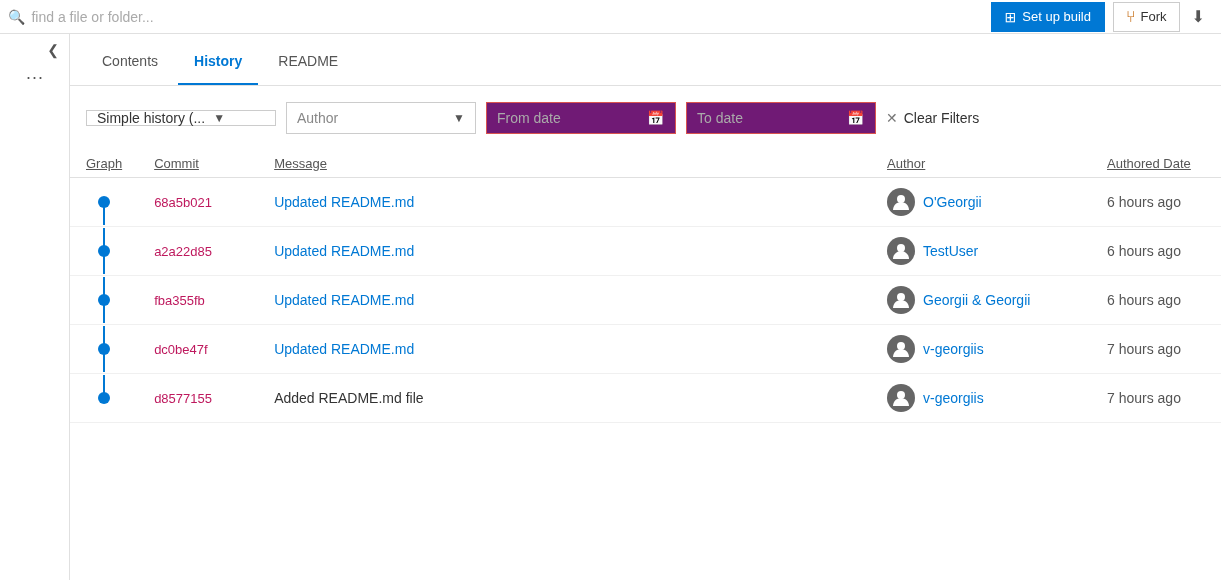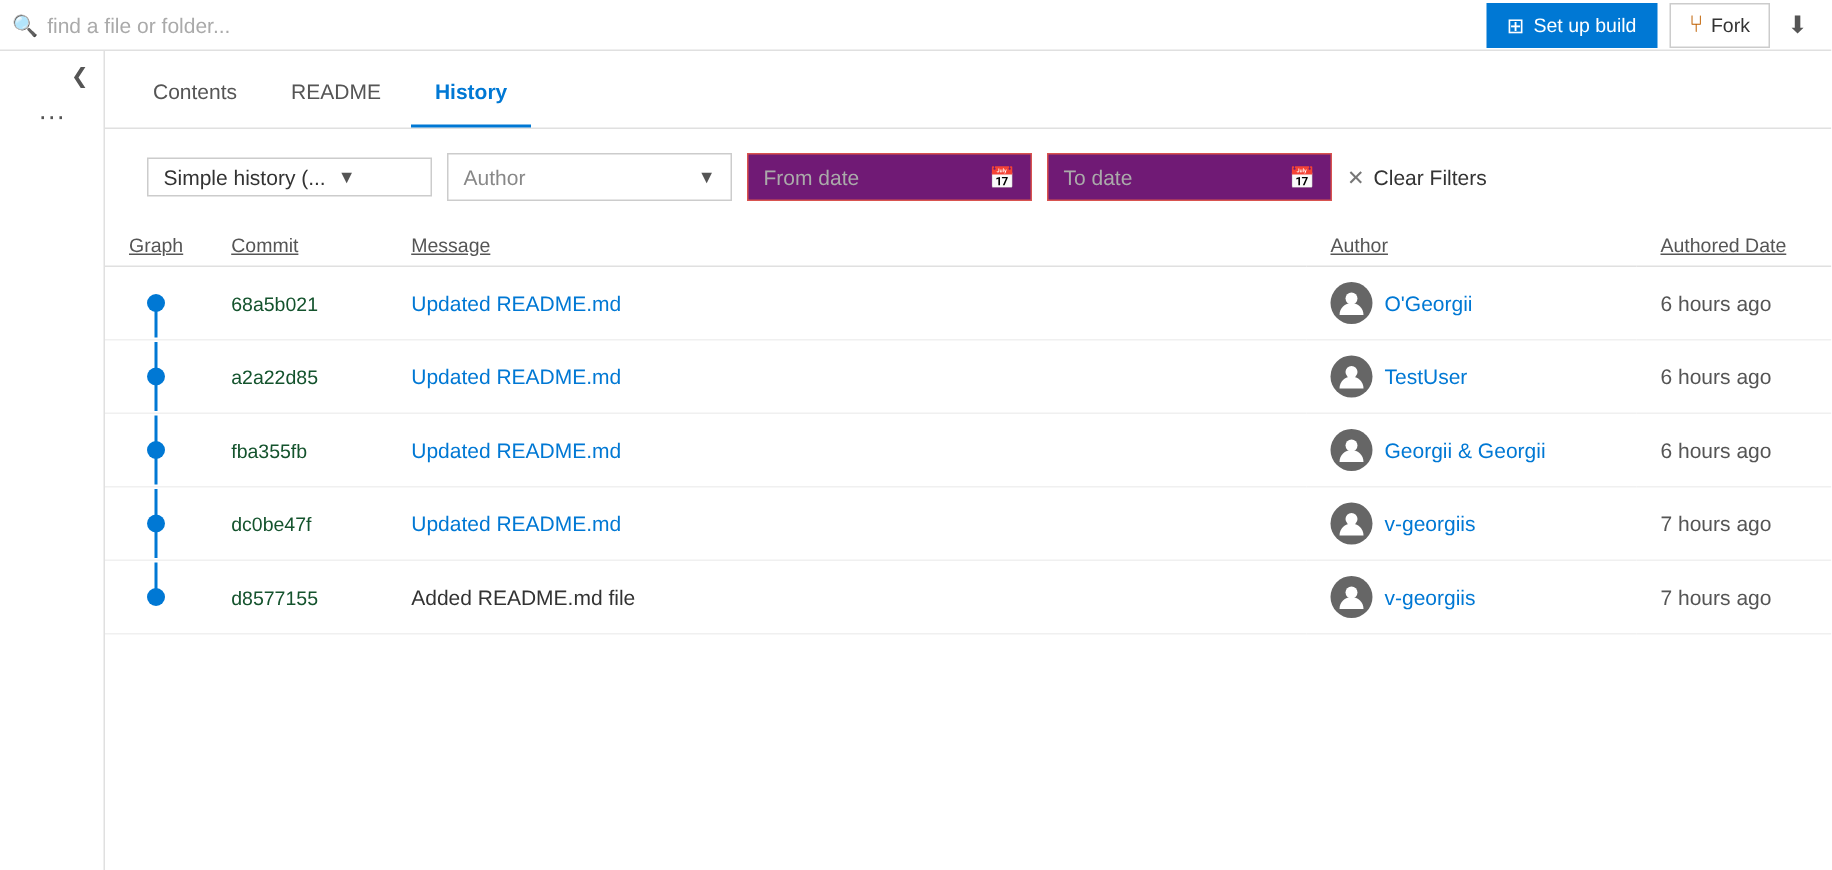--- a/index.html
+++ b/index.html
@@ -135,29 +135,28 @@
     .filters {
       display: flex;
       align-items: center;
       gap: 10px;
       padding: 16px 16px;
     }
     .filter-select {
       display: flex;
       align-items: center;
       border: 1px solid #ccc;
-      height: 26px;
+      height: 16px;
       padding: 0 10px;
       cursor: pointer;
       gap: 8px;
       min-width: 190px;
       background: #fff;
       font-size: 14px;
       color: #333;
-      margin-left: 12px;
     }
     .filter-select .chevron { color: #555; font-size: 12px; }
     .filter-author {
       display: flex;
       align-items: center;
       border: 1px solid #ccc;
       height: 32px;
       padding: 0 10px;
       cursor: pointer;
       gap: 8px;
@@ -215,21 +214,21 @@
       font-size: 14px;
       vertical-align: middle;
     }
     .graph-col { width: 60px; }
     .commit-col { width: 120px; }
     .message-col { flex: 1; }
     .author-col { width: 220px; }
     .date-col { width: 130px; color: #555; }
 
     .commit-hash {
-      color: #14532d;
+      color: #be185d;
       cursor: pointer;
       font-size: 13px;
     }
     .commit-message-link {
       color: #0078d4;
       cursor: pointer;
       text-align: right;
     }
     .commit-message-plain {
       color: #333;
@@ -290,22 +289,22 @@
     </div>
     <button class="sidebar-dots">
       <span>···</span>
     </button>
   </div>
 
   <div class="main">
 
     <div class="tabs">
       <a class="tab">Contents</a>
+      <a class="tab active">History</a>
       <a class="tab">README</a>
-      <a class="tab active">History</a>
     </div>
 
     <div class="filters">
       <div class="filter-select">
         <span>Simple history (...</span>
         <span class="chevron">▼</span>
       </div>
       <div class="filter-author">
         <span>Author</span>
         <span class="chevron">▼</span>

